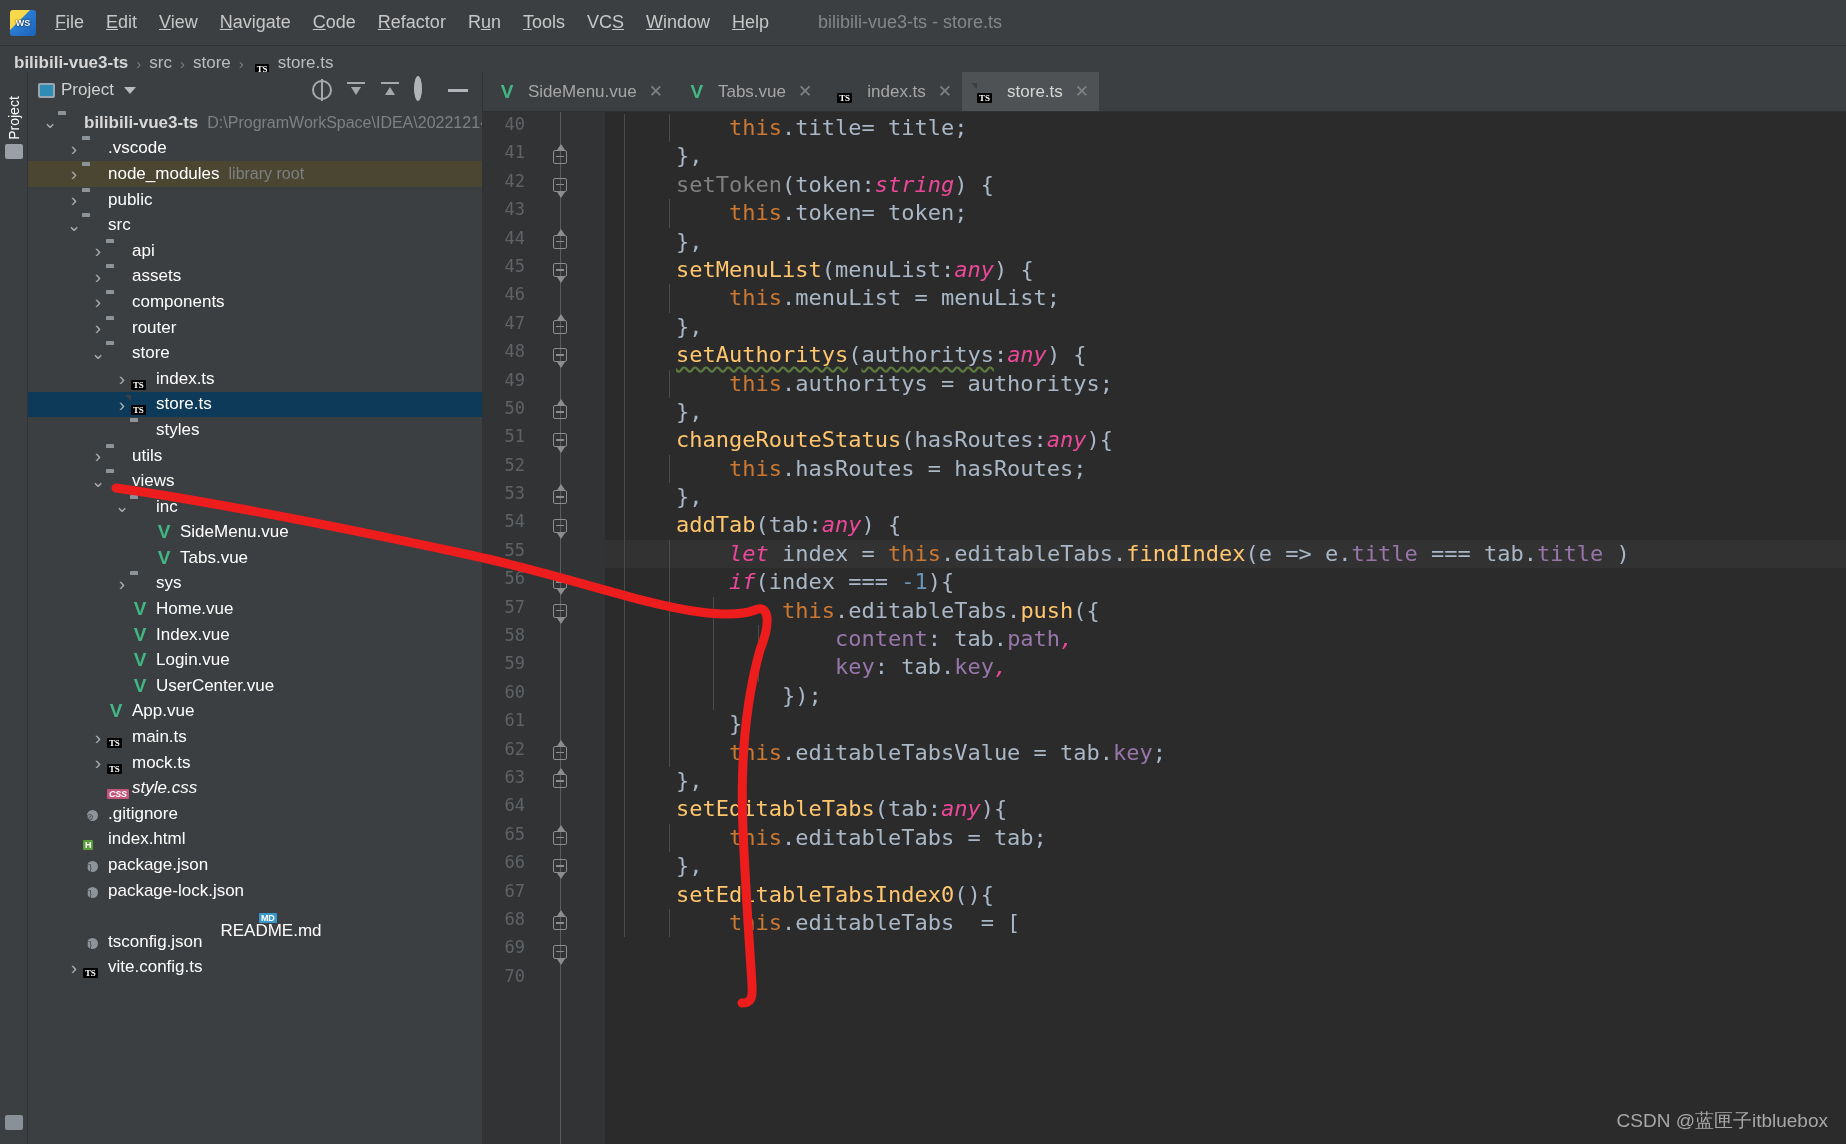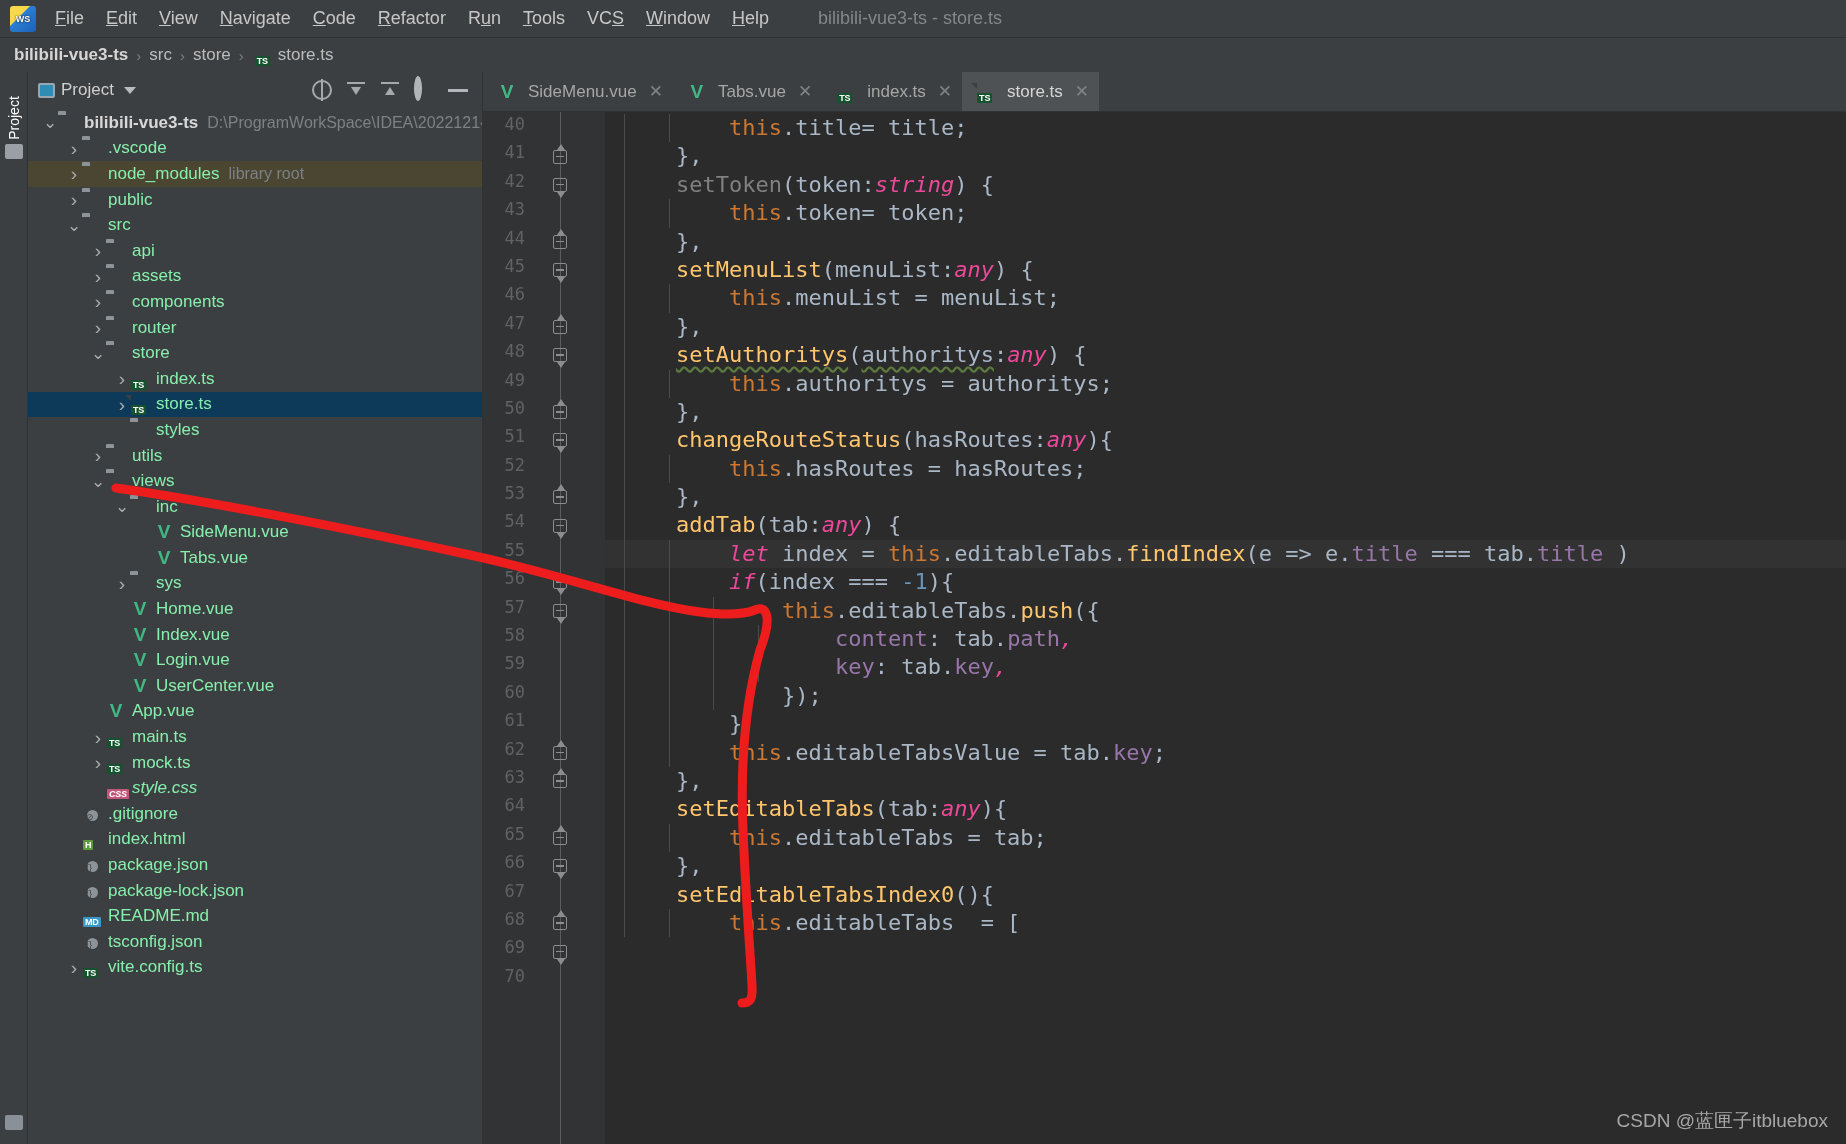--- a/index.html
+++ b/index.html
@@ -11,21 +11,21 @@
   }
   #app {
     position: relative;
     width: 1846px; height: 1144px;
     background: #3c3f41;
     color: #bbbbbb;
   }
 
   
   .menubar {
-    height: 38px;
+    height: 46px;
     display: flex;
     align-items: center;
     background: #3c3f41;
     padding-left: 6px;
     border-bottom: 1px solid #2f3133;
   }
   .ws-logo {
     width: 26px; height: 26px;
     margin: 0 8px 0 4px;
     border-radius: 3px;
@@ -202,21 +202,21 @@
   .row.hl-lib { background: #4b4631; }
   .row.sel { background: #0d3a58; }
   .arrow {
     width: 16px; flex: none;
     color: #a9acaf;
     font-size: 13px;
     text-align: center;
     line-height: 1;
   }
   .arrow.empty { color: transparent; }
-  .label { color: #86efac; }
+  .label { color: #ffffff; }
   .label.bold { font-weight: bold; color: #d8d8d8; }
   .sub { color: #7d8184; margin-left: 9px; font-size: 16px; }
 
   
   .ic { width: 20px; height: 18px; flex: none; margin-right: 6px; position: relative; }
   .ic-folder {
     width: 19px; height: 15px;
     background: #8d9499;
     border-radius: 1px 2px 2px 2px;
     margin-top: 2px;
@@ -238,21 +238,21 @@
   .badge {
     position: absolute;
     left: 0px; bottom: -1px;
     font-size: 9px; font-weight: bold;
     color: #ffffff;
     padding: 0 2px;
     line-height: 10px;
     border-radius: 1px;
     letter-spacing: -0.2px;
   }
-  .badge.ts  { background: #14532d; }
+  .badge.ts  { background: #000000; font-family: Liberation Serif, serif; }
   .badge.css { background: #c2557a; }
   .badge.md  { background: #3a97c9; }
   .badge.h   { background: #5b9c3a; }
   .ic-vue {
     font-size: 19px; line-height: 18px;
     color: #41b883; font-weight: bold;
     text-align: center;
   }
   .ic-json::after, .ic-git::after {
     content: ""; position: absolute;
@@ -632,21 +632,21 @@
           <div class="row" style="padding-left: 38px;">
             <span class="arrow empty"></span>
             <span class="ic ic-json"><span class="ic-file"></span><span class="gl">{}</span></span>
             <span class="label">package.json</span>
           </div>
           <div class="row" style="padding-left: 38px;">
             <span class="arrow empty"></span>
             <span class="ic ic-json"><span class="ic-file"></span><span class="gl">{}</span></span>
             <span class="label">package-lock.json</span>
           </div>
-          <div class="row" style="padding-left: 38px;">
+          <div class="row" style="padding-left: 38px; flex-direction: column;">
             <span class="arrow empty"></span>
             <span class="ic"><span class="ic-file"><span class="badge md">MD</span></span></span>
             <span class="label">README.md</span>
           </div>
           <div class="row" style="padding-left: 38px;">
             <span class="arrow empty"></span>
             <span class="ic ic-json"><span class="ic-file"></span><span class="gl">{}</span></span>
             <span class="label">tsconfig.json</span>
           </div>
           <div class="row" style="padding-left: 38px;">

